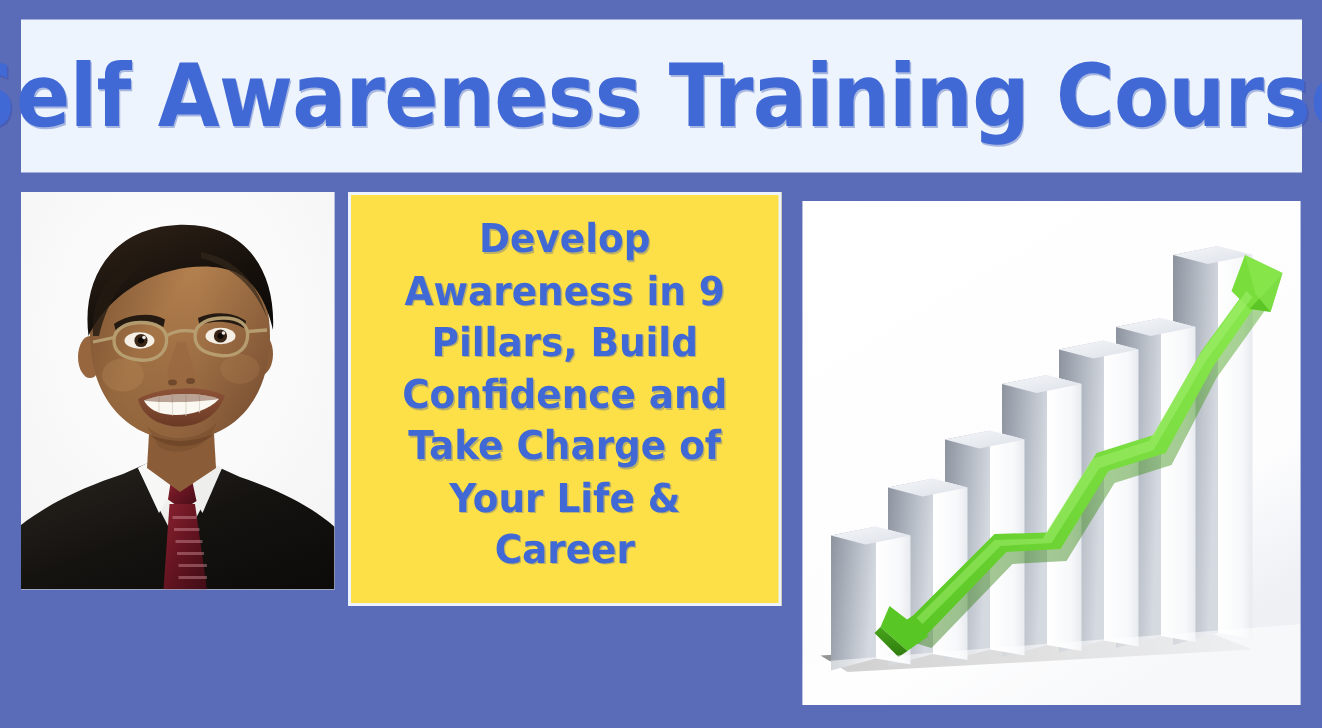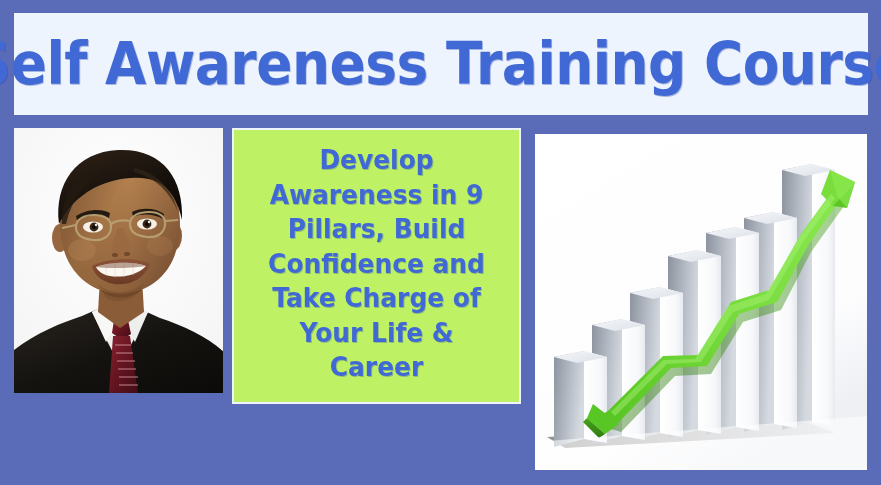--- a/index.html
+++ b/index.html
@@ -65,21 +65,21 @@
     display: block;
   }
 
   
   .text-panel {
     position: absolute;
     left: 232px;
     top: 128px;
     width: 289px;
     height: 276px;
-    background: #bef264;
+    background: #fde047;
     border: 2px solid #edf4fd;
     box-sizing: border-box;
     display: flex;
     align-items: center;
     justify-content: flex-start;
     padding: 4px 8px 8px 8px;
   }
   .text-panel-inner {
     text-align: center;
     font-family: "DejaVu Sans", "Liberation Sans", sans-serif;

